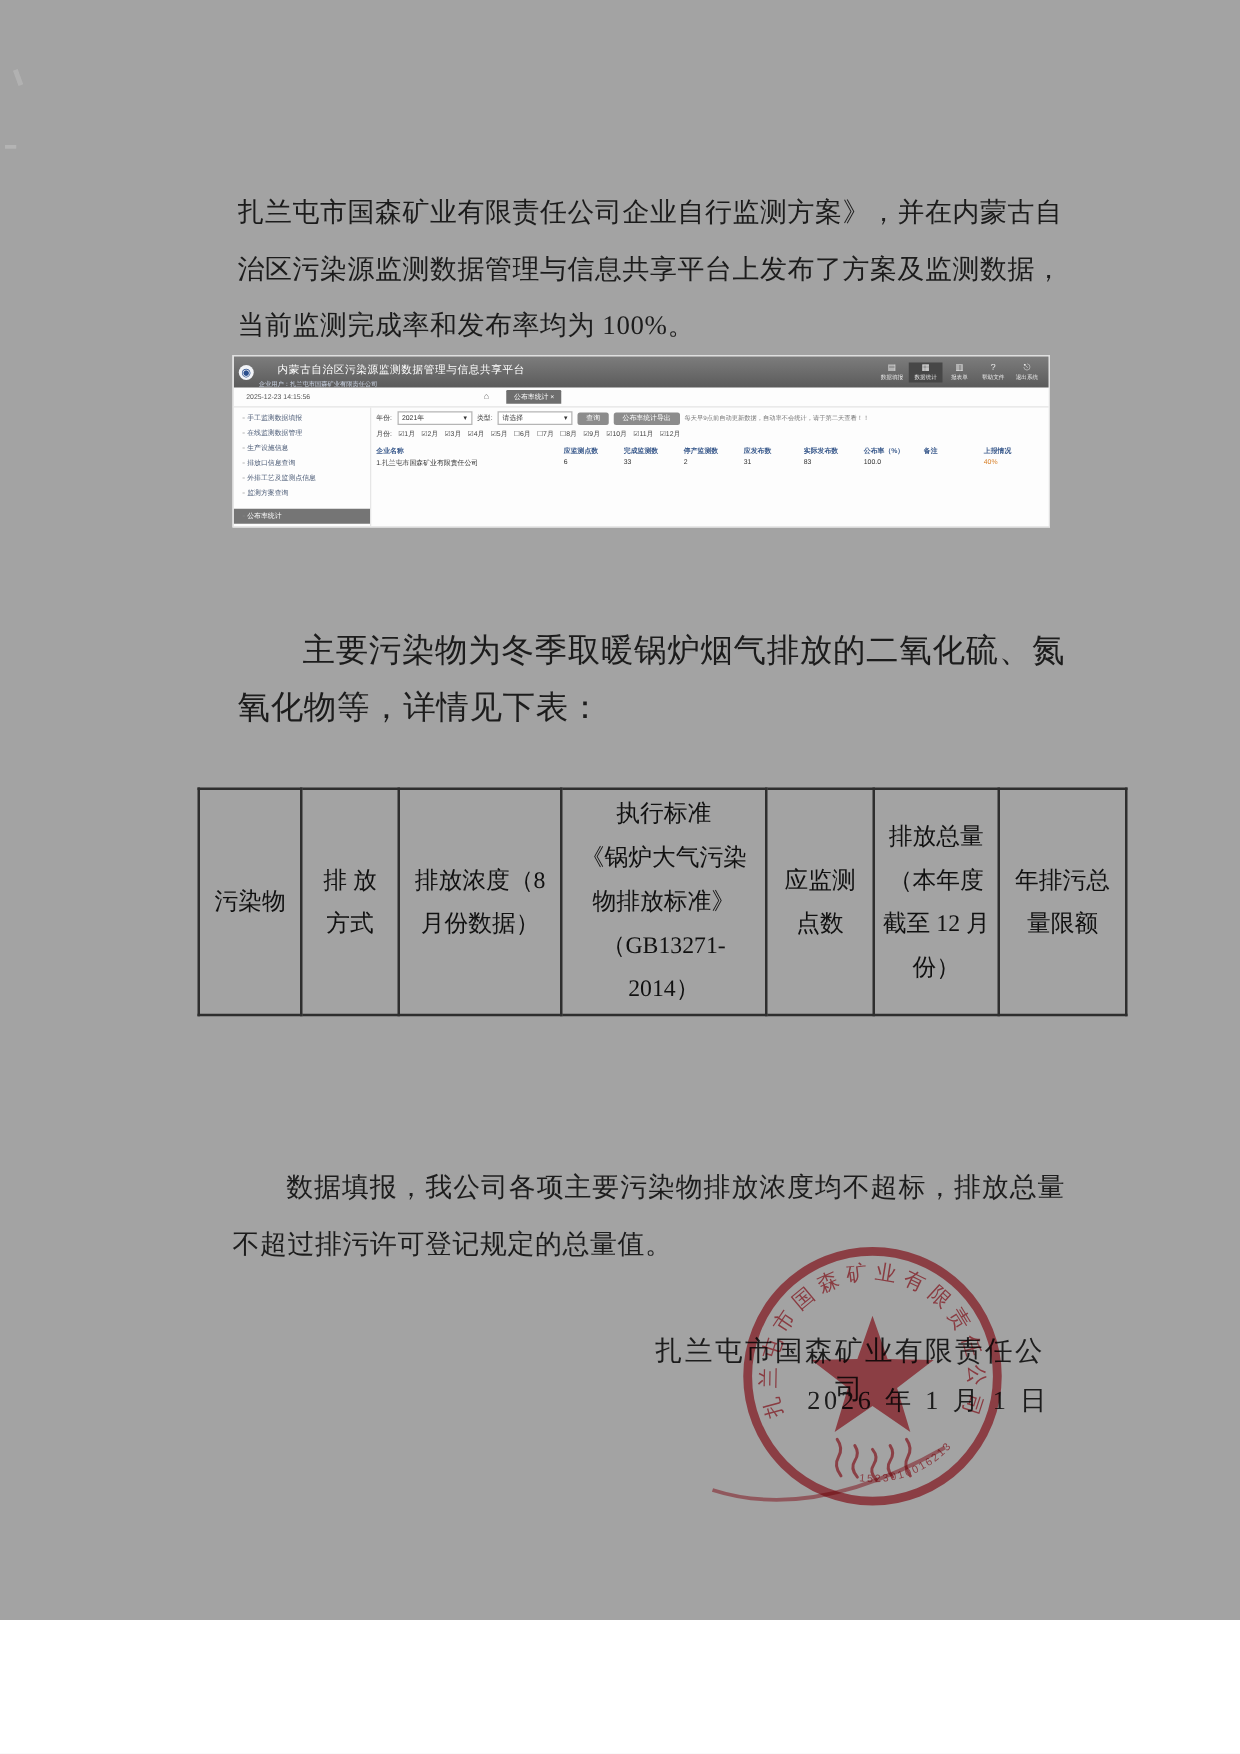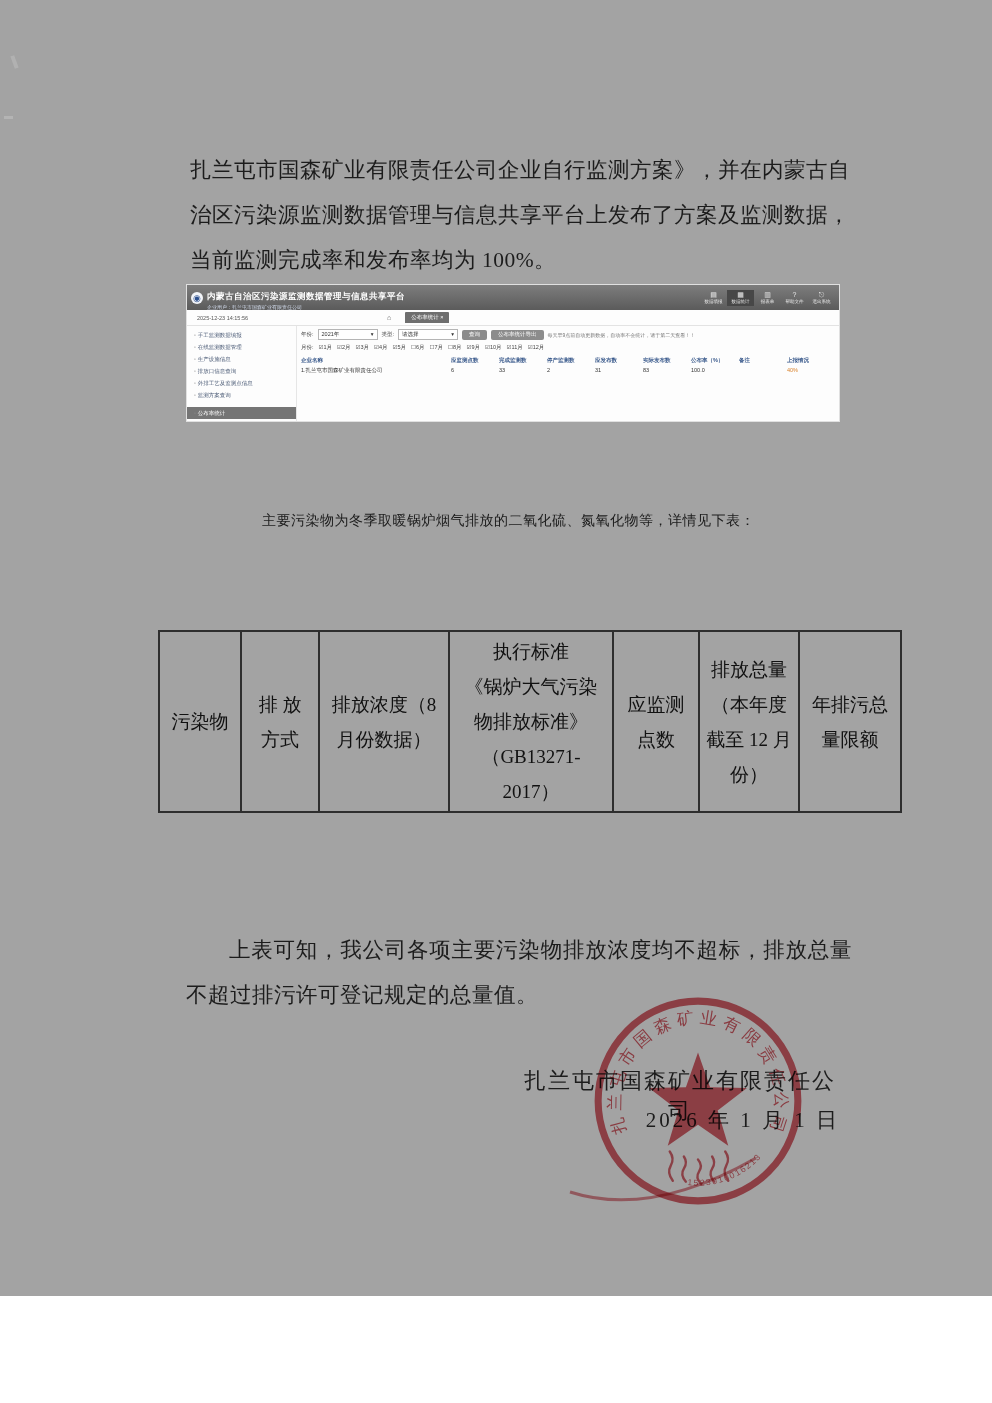--- a/index.html
+++ b/index.html
@@ -3,22 +3,22 @@
 <meta charset="utf-8">
 <style>
   html,body{margin:0;padding:0;background:#ffffff;}
   .page{position:relative;width:992px;height:1296px;background:#a3a3a3;overflow:hidden;
         font-family:"Liberation Serif", serif;color:#1c1c1c;}
 
   
   .intro{position:absolute;left:190px;top:148px;width:660px;font-size:21.5px;
          line-height:45px;text-align:justify;letter-spacing:.5px;}
   .sec-heading{position:absolute;left:232px;top:462px;font-size:23px;font-weight:700;letter-spacing:1px;}
-  .sec-para{position:absolute;left:190px;top:498px;width:662px;font-size:14px;
-            line-height:45px;text-indent:2em;text-align:justify;letter-spacing:.5px;margin-left:44px;}
+  .sec-para{position:absolute;left:190px;top:498px;width:662px;font-size:26px;
+            line-height:45px;text-indent:2em;text-align:justify;letter-spacing:.5px;}
   .conclusion{position:absolute;left:186px;top:928px;width:666px;font-size:21.5px;
             line-height:45px;text-indent:2em;text-align:justify;letter-spacing:.5px;}
   .sign-company{position:absolute;left:520px;top:1066px;width:320px;font-size:22px;
             letter-spacing:2px;text-align:center;}
   .sign-date{position:absolute;left:520px;top:1106px;width:320px;font-size:21px;
             letter-spacing:3px;text-align:right;}
 
   
   table.pollutant{position:absolute;left:158px;top:630px;border-collapse:collapse;
             table-layout:fixed;width:742px;font-size:19px;color:#111;}
@@ -31,21 +31,21 @@
   .c-center{text-align:center;}
 
   
   .shot{position:absolute;left:186px;top:284px;width:652px;height:136px;background:#fdfdfd;
         border:1px solid #e0e0e0;font-family:"Liberation Sans", sans-serif;overflow:hidden;}
   .shot-header{height:25px;background:linear-gradient(#7d7d7d,#5b5b5b);display:flex;
         align-items:center;justify-content:space-between;padding:0 4px;}
   .shot-brand{display:flex;align-items:center;gap:4px;}
   .shot-logo{width:12px;height:12px;border-radius:50%;background:#f2f4f8;color:#2b4f8e;
         font-size:9px;line-height:12px;text-align:center;}
-  .shot-title{color:#fff;font-size:8.5px;font-weight:bold;letter-spacing:.5px;}
+  .shot-title{color:#fff;font-size:8.5px;font-weight:normal;letter-spacing:.5px;margin-left:15px;}
   .shot-subtitle{color:#cdd6e6;font-size:5px;margin-top:1px;}
   .shot-actions{display:flex;}
   .shot-action{width:27px;text-align:center;color:#e9e9e9;padding:1px 0;}
   .shot-action .ic{font-size:7px;display:block;line-height:8px;}
   .shot-action .lb{font-size:4.5px;display:block;line-height:6px;}
   .shot-action.active{background:#474747;}
   .shot-topstrip{height:15px;display:flex;align-items:center;font-size:5.5px;color:#555;}
   .shot-time{margin-left:10px;width:120px;}
   .shot-home{color:#666;font-size:7px;margin-left:70px;}
   .shot-tab{margin-left:14px;background:#6e6e6e;color:#fff;font-size:5.5px;
@@ -242,40 +242,40 @@
 方式</div>
           </td>
       <td class="c-left">
             <div class="preline">排放浓度（8
 月份数据）</div>
           </td>
       <td class="c-center">
             <div class="preline">执行标准
 《锅炉大气污染
 物排放标准》
-（GB13271-2017）</div>
+（GB13271-2014）</div>
           </td>
       <td class="c-center">
             <div class="preline">应监测点数</div>
           </td>
       <td class="c-left">
             <div class="preline">排放总量
 （本年度
 截至 12 月
 份）</div>
           </td>
       <td class="c-left">
             <div class="preline">年排污总
 量限额</div>
           </td>
     </tr>
   </tbody>
     </table>
 
-  <div class="conclusion">上表可知，我公司各项主要污染物排放浓度均不超标，排放总量不超过排污许可登记规定的总量值。</div>
+  <div class="conclusion">数据填报，我公司各项主要污染物排放浓度均不超标，排放总量不超过排污许可登记规定的总量值。</div>
 
   <div class="sign-company">扎兰屯市国森矿业有限责任公司</div>
   <div class="sign-date">2026 年 1 月 1 日</div>
 
   <svg class="stamp" viewBox="0 0 228 228">
     <circle cx="114" cy="114" r="99" fill="none" stroke="#cf3b47" stroke-width="7" opacity="0.92"></circle>
     <polygon fill="#cf3b47" opacity="0.92" points="114,66 126,100.4 162.5,101.2 133.5,123.3 144,158.3 114,137.5 84,158.3 94.5,123.3 65.5,101.2 102,100.4"></polygon>
     <defs>
       <path id="sealArc" d="M 44.2 146.5 A 77 77 0 1 1 183.8 146.5" fill="none"></path>
       <path id="serialArc" d="M 99.4 196.7 A 84 84 0 0 0 195.1 135.7" fill="none"></path>

